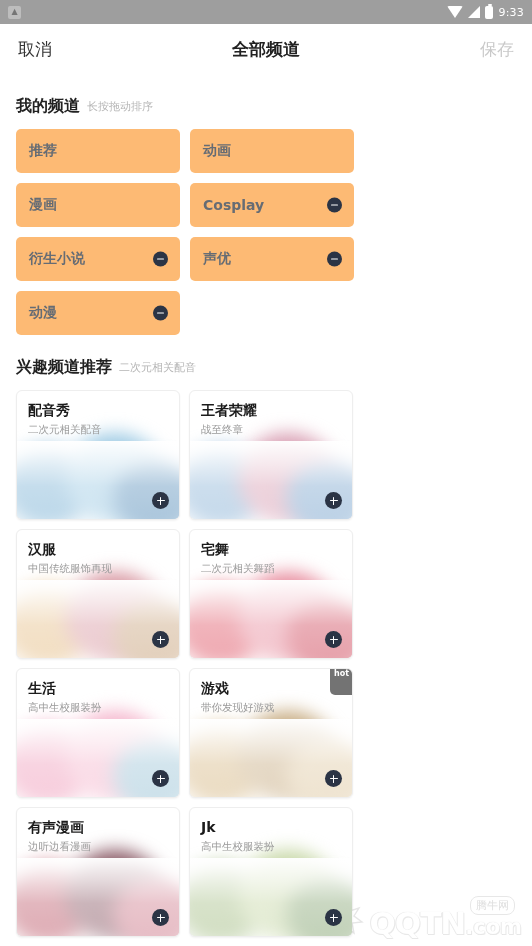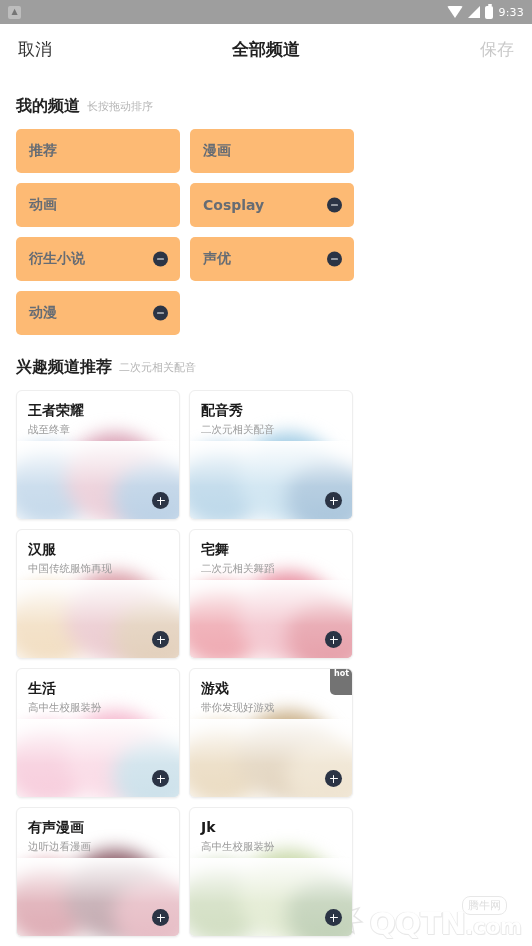--- a/index.html
+++ b/index.html
@@ -176,21 +176,21 @@
   }
   .wm-mark svg { display: block; }
   .wm-text {
     font-size: 31px; font-weight: bold; letter-spacing: -1px;
     color: #ffffff;
     text-shadow: 0 0 1px #c8c8c8, 1px 1px 0 #d8d8d8, -1px 0 0 #dddddd, 0 1px 0 #d0d0d0;
     line-height: .95;
   }
   .wm-text .dom { font-size: 21px; letter-spacing: 0; }
   .wm-cn {
-    position: absolute; right: 15px; top: -2px;
+    position: absolute; right: 7px; top: -2px;
     font-size: 11px; color: #c4c4c4;
     border: 1px solid #d5d5d5; border-radius: 8px;
     padding: 1px 5px; background: #ffffff;
   }
 </style>
 </head>
 <body>
 
 <div class="statusbar">
   <div class="sb-left">
@@ -215,24 +215,24 @@
   <div class="sec-head">
     <span class="sec-title">我的频道</span>
     <span class="sec-sub">长按拖动排序</span>
   </div>
 
   <div class="chip-grid" id="chip-grid">
       <div class="chip">
         <span class="chip-label">推荐</span>
       </div>
       <div class="chip">
+        <span class="chip-label">动画</span>
+      </div>
+      <div class="chip">
         <span class="chip-label">漫画</span>
-      </div>
-      <div class="chip">
-        <span class="chip-label">动画</span>
       </div>
       <div class="chip">
         <span class="chip-label">Cosplay</span>
         <span class="chip-minus">
           <i></i>
         </span>
       </div>
       <div class="chip">
         <span class="chip-label">衍生小说</span>
         <span class="chip-minus">
@@ -254,39 +254,39 @@
     </div>
 
   <div class="sec-head">
     <span class="sec-title">兴趣频道推荐</span>
     <span class="sec-sub">二次元相关配音</span>
   </div>
 
   <div class="card-grid" id="card-grid">
       <div class="card">
         <div class="card-art">
+          <span class="blob" style="left: -14px; top: 6px; width: 90px; height: 80px; background: rgb(127, 180, 214);"></span>
+          <span class="blob" style="left: 48px; top: -8px; width: 100px; height: 90px; background: rgb(159, 203, 228);"></span>
+          <span class="blob" style="left: 96px; top: 18px; width: 86px; height: 76px; background: rgb(95, 147, 189);"></span>
+        </div>
+        <div class="card-title">配音秀</div>
+        <div class="card-sub">二次元相关配音</div>
+        <div class="card-plus">
+          <i></i>
+          <b></b>
+        </div>
+      </div>
+      <div class="card">
+        <div class="card-art">
           <span class="blob" style="left: -14px; top: 6px; width: 90px; height: 80px; background: rgb(143, 182, 216);"></span>
           <span class="blob" style="left: 48px; top: -8px; width: 100px; height: 90px; background: rgb(217, 160, 180);"></span>
           <span class="blob" style="left: 96px; top: 18px; width: 86px; height: 76px; background: rgb(127, 168, 207);"></span>
         </div>
         <div class="card-title">王者荣耀</div>
         <div class="card-sub">战至终章</div>
-        <div class="card-plus">
-          <i></i>
-          <b></b>
-        </div>
-      </div>
-      <div class="card">
-        <div class="card-art">
-          <span class="blob" style="left: -14px; top: 6px; width: 90px; height: 80px; background: rgb(127, 180, 214);"></span>
-          <span class="blob" style="left: 48px; top: -8px; width: 100px; height: 90px; background: rgb(159, 203, 228);"></span>
-          <span class="blob" style="left: 96px; top: 18px; width: 86px; height: 76px; background: rgb(95, 147, 189);"></span>
-        </div>
-        <div class="card-title">配音秀</div>
-        <div class="card-sub">二次元相关配音</div>
         <div class="card-plus">
           <i></i>
           <b></b>
         </div>
       </div>
       <div class="card">
         <div class="card-art">
           <span class="blob" style="left: -14px; top: 6px; width: 90px; height: 80px; background: rgb(230, 192, 138);"></span>
           <span class="blob" style="left: 48px; top: -8px; width: 100px; height: 90px; background: rgb(217, 154, 164);"></span>
           <span class="blob" style="left: 96px; top: 18px; width: 86px; height: 76px; background: rgb(201, 165, 127);"></span>

